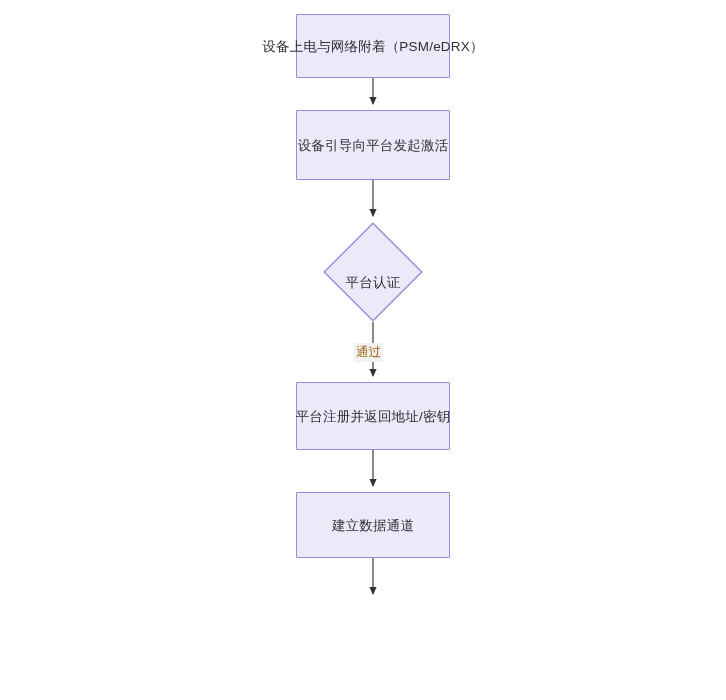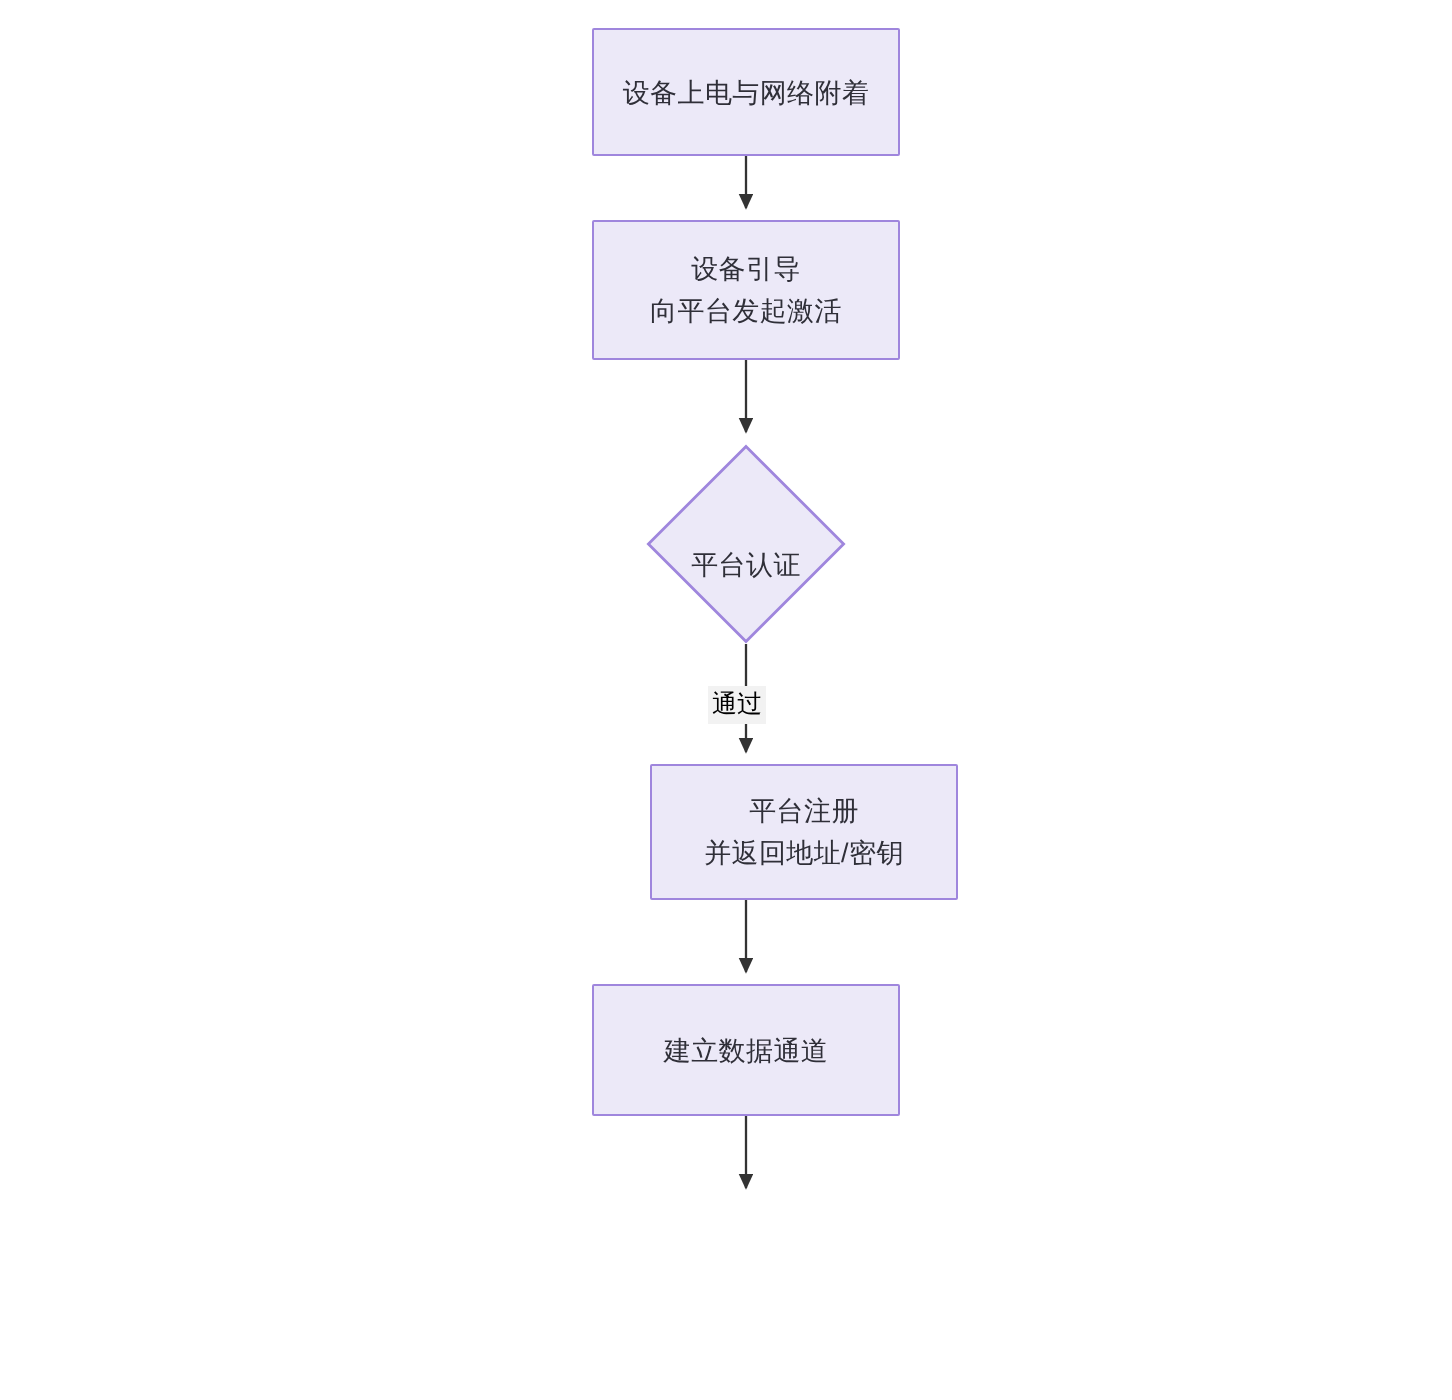--- a/index.html
+++ b/index.html
@@ -27,21 +27,21 @@
     top: 0;
     width: 726px;
     height: 700px;
     pointer-events: none;
   }
   
   .node {
     position: absolute;
     box-sizing: border-box;
     display: flex;
-    flex-direction: column;
+    flex-direction: row;
     align-items: center;
     justify-content: center;
     text-align: center;
     color: #2f2f38;
     font-size: 13.5px;
     line-height: 21px;
     letter-spacing: 0.2px;
   }
   .node-rect {
     background: #ece9f8;
@@ -70,21 +70,21 @@
     color: #2f2f38;
     font-size: 13.5px;
     line-height: 21px;
     white-space: nowrap;
     margin-top: 20px;
   }
   
   .edge-label {
     position: absolute;
     background: #f2f2f2;
-    color: #000000;
+    color: #a16207;
     font-size: 12.5px;
     line-height: 17px;
     padding: 1px 2px;
     white-space: nowrap;
   }
 </style>
 </head>
 <body>
 
 <div id="flow-canvas">
@@ -112,39 +112,40 @@
       <line x1="373" y1="450" x2="373" y2="486" stroke="#333333" stroke-width="1.15" marker-end="url(#arrowhead)"></line>
     </g>
 
     <g>
       <line x1="373" y1="558" x2="373" y2="594" stroke="#333333" stroke-width="1.15" marker-end="url(#arrowhead)"></line>
     </g>
   </svg>
 
   <div class="node node-rect" style="left:296px; top:14px; width:154px; height:64px;">
     <span class="node-line">设备上电与网络附着</span>
+    <span class="node-line">（PSM/eDRX）</span>
   </div>
 
   <div class="node node-rect" style="left:296px; top:110px; width:154px; height:70px;align-items:center;">
     <span class="node-line">设备引导</span>
     <span class="node-line">向平台发起激活</span>
   </div>
 
   <div class="node node-diamond" style="left:323px; top:222px;">
     <svg class="diamond-shape" viewBox="0 0 100 100" width="100" height="100" xmlns="http://www.w3.org/2000/svg">
       <polygon points="50,1.2 98.8,50 50,98.8 1.2,50" fill="#ece9f8" stroke="#9f86dd" stroke-width="1.4"></polygon>
     </svg>
     <span class="diamond-label">平台认证</span>
   </div>
 
   <div class="edge-label" style="left:354px; top:343px;">
     <span>通过</span>
   </div>
 
-  <div class="node node-rect" style="left:296px; top:382px; width:154px; height:68px;margin-left:29px;">
+  <div class="node node-rect" style="left:296px; top:382px; width:154px; height:68px;">
     <span class="node-line">平台注册</span>
     <span class="node-line">并返回地址/密钥</span>
   </div>
 
   <div class="node node-rect" style="left:296px; top:492px; width:154px; height:66px;">
     <span class="node-line">建立数据通道</span>
   </div>
 
 
 </div>

